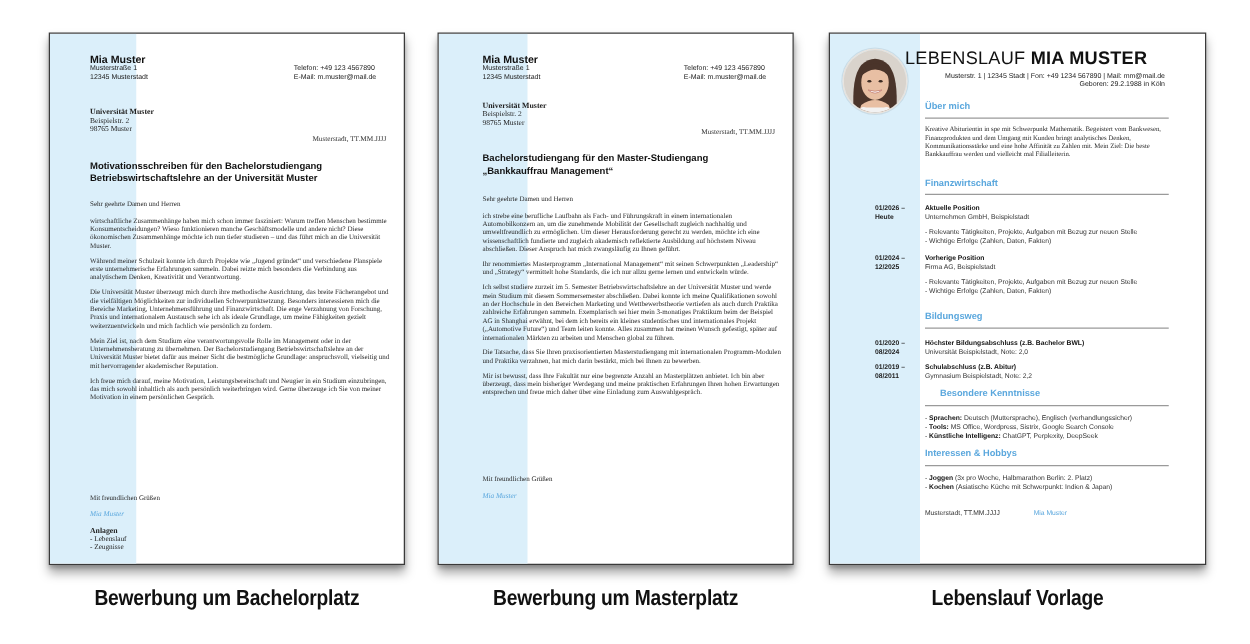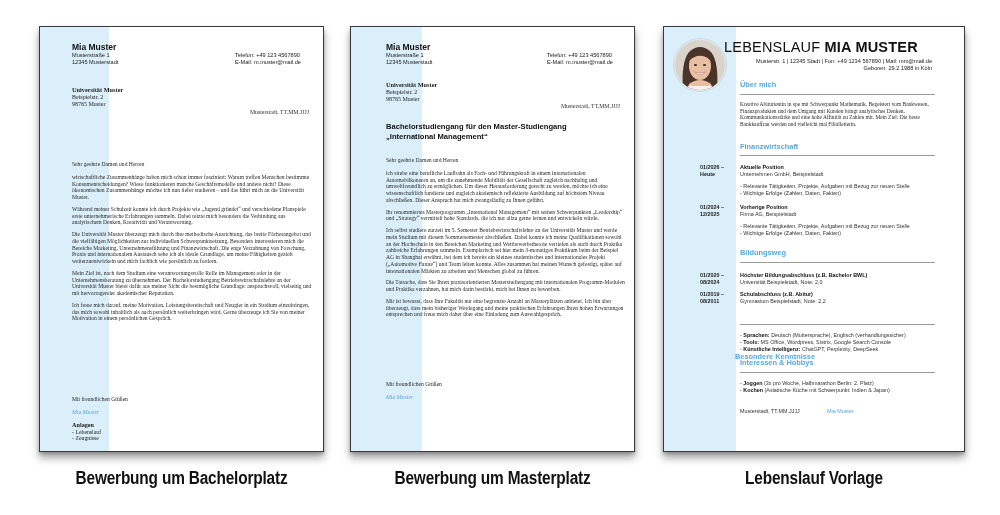--- a/index.html
+++ b/index.html
@@ -63,20 +63,24 @@
     <div class="abs sans-small" style="left:195px; top:25px;">
       <div>Telefon: +49 123 4567890</div>
       <div>E-Mail: m.muster@mail.de</div>
     </div>
     <div class="abs recipient" style="left:32px; top:60px;">
       <b>Universität Muster</b><br>
       <span>Beispielstr. 2</span><br>
       <span>98765 Muster</span>
     </div>
     <div class="abs date-line" style="right:14px; top:82px;">Musterstadt, TT.MM.JJJJ</div>
+    <div class="abs subject" style="left:32px; top:101px;">
+      <div>Motivationsschreiben für den Bachelorstudiengang</div>
+      <div>Betriebswirtschaftslehre an der Universität Muster</div>
+    </div>
     <div class="abs body-text" style="left:32px; top:134px;">Sehr geehrte Damen und Herren</div>
     <div class="abs body-text" style="left:32px; top:147px; width:240px;">
       <p>wirtschaftliche Zusammenhänge haben mich schon immer fasziniert: Warum treffen Menschen bestimmte Konsumentscheidungen? Wieso funktionieren manche Geschäftsmodelle und andere nicht? Diese ökonomischen Zusammenhänge möchte ich nun tiefer studieren – und das führt mich an die Universität Muster.</p>
       <p>Während meiner Schulzeit konnte ich durch Projekte wie „Jugend gründet“ und verschiedene Planspiele erste unternehmerische Erfahrungen sammeln. Dabei reizte mich besonders die Verbindung aus analytischem Denken, Kreativität und Verantwortung.</p>
       <p>Die Universität Muster überzeugt mich durch ihre methodische Ausrichtung, das breite Fächerangebot und die vielfältigen Möglichkeiten zur individuellen Schwerpunktsetzung. Besonders interessieren mich die Bereiche Marketing, Unternehmensführung und Finanzwirtschaft. Die enge Verzahnung von Forschung, Praxis und internationalem Austausch sehe ich als ideale Grundlage, um meine Fähigkeiten gezielt weiterzuentwickeln und mich fachlich wie persönlich zu fordern.</p>
       <p>Mein Ziel ist, nach dem Studium eine verantwortungsvolle Rolle im Management oder in der Unternehmensberatung zu übernehmen. Der Bachelorstudiengang Betriebswirtschaftslehre an der Universität Muster bietet dafür aus meiner Sicht die bestmögliche Grundlage: anspruchsvoll, vielseitig und mit hervorragender akademischer Reputation.</p>
       <p>Ich freue mich darauf, meine Motivation, Leistungsbereitschaft und Neugier in ein Studium einzubringen, das mich sowohl inhaltlich als auch persönlich weiterbringen wird. Gerne überzeuge ich Sie von meiner Motivation in einem persönlichen Gespräch.</p>
     </div>
     <div class="abs body-text" style="left:32px; top:369px;">Mit freundlichen Grüßen</div>
     <div class="abs sig" style="left:32px; top:382px;">Mia Muster</div>
@@ -102,21 +106,21 @@
       <div>E-Mail: m.muster@mail.de</div>
     </div>
     <div class="abs recipient" style="left:35px; top:55px;">
       <b>Universität Muster</b><br>
       <span>Beispielstr. 2</span><br>
       <span>98765 Muster</span>
     </div>
     <div class="abs date-line" style="right:14px; top:76px;">Musterstadt, TT.MM.JJJJ</div>
     <div class="abs subject" style="left:35px; top:95px;">
       <div>Bachelorstudiengang für den Master-Studiengang</div>
-      <div>„International Management“</div>
+      <div>„Bankkauffrau Management“</div>
     </div>
     <div class="abs body-text" style="left:35px; top:130px;">Sehr geehrte Damen und Herren</div>
     <div class="abs body-text" style="left:35px; top:143px; width:240px;">
       <p>ich strebe eine berufliche Laufbahn als Fach- und Führungskraft in einem internationalen Automobilkonzern an, um die zunehmende Mobilität der Gesellschaft zugleich nachhaltig und umweltfreundlich zu ermöglichen. Um dieser Herausforderung gerecht zu werden, möchte ich eine wissenschaftlich fundierte und zugleich akademisch reflektierte Ausbildung auf höchstem Niveau abschließen. Dieser Anspruch hat mich zwangsläufig zu Ihnen geführt.</p>
       <p>Ihr renommiertes Masterprogramm „International Management“ mit seinen Schwerpunkten „Leadership“ und „Strategy“ vermittelt hohe Standards, die ich nur allzu gerne lernen und entwickeln würde.</p>
       <p>Ich selbst studiere zurzeit im 5. Semester Betriebswirtschaftslehre an der Universität Muster und werde mein Studium mit diesem Sommersemester abschließen. Dabei konnte ich meine Qualifikationen sowohl an der Hochschule in den Bereichen Marketing und Wettbewerbstheorie vertiefen als auch durch Praktika zahlreiche Erfahrungen sammeln. Exemplarisch sei hier mein 3-monatiges Praktikum beim der Beispiel AG in Shanghai erwähnt, bei dem ich bereits ein kleines studentisches und internationales Projekt („Automotive Future“) und Team leiten konnte. Alles zusammen hat meinen Wunsch gefestigt, später auf internationalen Märkten zu arbeiten und Menschen global zu führen.</p>
       <p>Die Tatsache, dass Sie Ihren praxisorientierten Masterstudiengang mit internationalen Programm-Modulen und Praktika verzahnen, hat mich darin bestärkt, mich bei Ihnen zu bewerben.</p>
       <p>Mir ist bewusst, dass Ihre Fakultät nur eine begrenzte Anzahl an Masterplätzen anbietet. Ich bin aber überzeugt, dass mein bisheriger Werdegang und meine praktischen Erfahrungen Ihren hohen Erwartungen entsprechen und freue mich daher über eine Einladung zum Auswahlgespräch.</p>
     </div>
     <div class="abs body-text" style="left:35px; top:354px;">Mit freundlichen Grüßen</div>
@@ -195,21 +199,21 @@
     </div>
     <div class="cv-date" style="left:36px; top:264px;">
       <div>01/2019 –</div>
       <div>08/2011</div>
     </div>
     <div class="cv-entry" style="left:76px; top:264px;">
       <b>Schulabschluss (z.B. Abitur)</b><br>
       <span>Gymnasium Beispielstadt, Note: 2,2</span>
     </div>
 
-    <div class="cv-section-h" style="left:71px; top:283px;margin-top:42px;">Besondere Kenntnisse</div>
+    <div class="cv-section-h" style="left:88px; top:283px;">Besondere Kenntnisse</div>
     <div class="cv-rule" style="left:76px; top:297px; width:195px;"></div>
     <div class="cv-bullets" style="left:76px; top:305px;">
       <div>- <b>Sprachen:</b><span> Deutsch (Muttersprache), Englisch (verhandlungssicher)</span></div>
       <div>- <b>Tools:</b><span> MS Office, Wordpress, Sistrix, Google Search Console</span></div>
       <div>- <b>Künstliche Intelligenz:</b><span> ChatGPT, Perplexity, DeepSeek</span></div>
     </div>
 
     <div class="cv-section-h" style="left:76px; top:331px;">Interessen &amp; Hobbys</div>
     <div class="cv-rule" style="left:76px; top:345px; width:195px;"></div>
     <div class="cv-bullets" style="left:76px; top:353px;">

